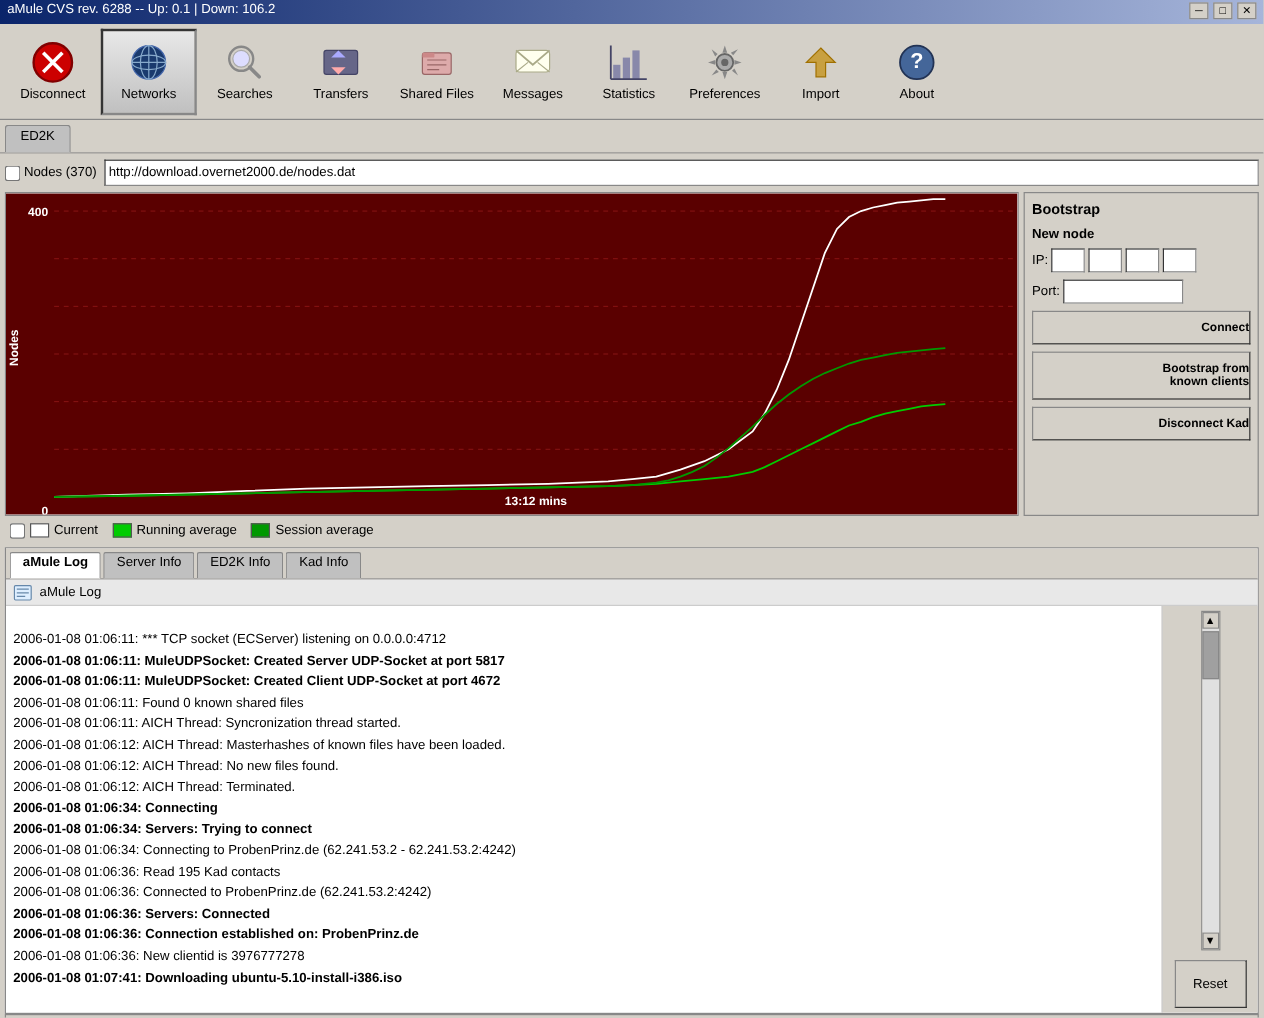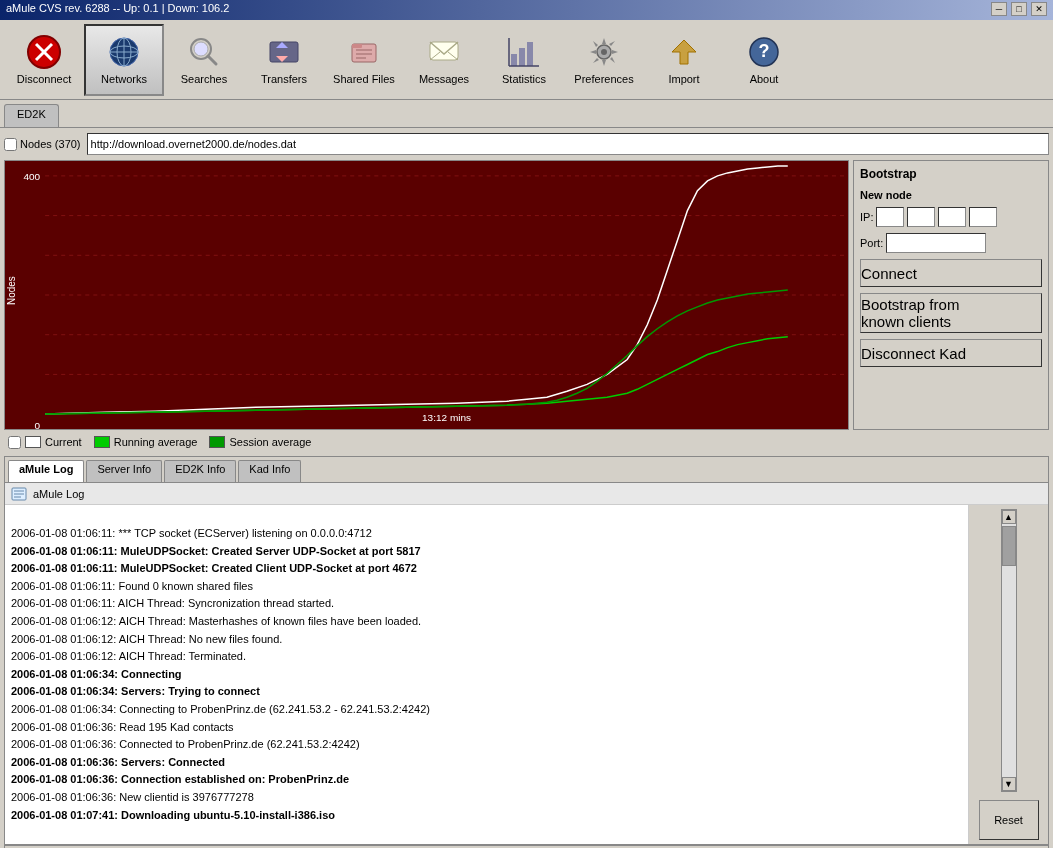--- a/index.html
+++ b/index.html
@@ -114,20 +114,21 @@
       height: 270px;
     }
 
     
     #chart-container {
       flex: 1;
       background: #ffffff;
       border: 1px solid #888;
       position: relative;
       overflow: hidden;
+      font-weight: bold;
     }
 
     
     #bootstrap-panel {
       width: 196px;
       border: 1px solid #888;
       background: #d4d0c8;
       padding: 6px;
       display: flex;
       flex-direction: column;
@@ -146,23 +147,24 @@
       width: 100px; height: 20px;
       border: 1px inset #888;
       background: white;
       font-size: 11px;
     }
     .bs-btn {
       width: 100%;
       height: 28px;
       border: 1px outset #888;
       background: #d4d0c8;
-      font-size: 15px;
-      cursor: pointer;
-      text-align: left;
+      font-size: 10px;
+      cursor: pointer;
+      text-align: right;
+      font-weight: bold;
     }
 
     
     #legend {
       display: flex;
       align-items: center;
       gap: 12px;
       padding: 4px 4px;
       font-size: 11px;
       height: 24px;

